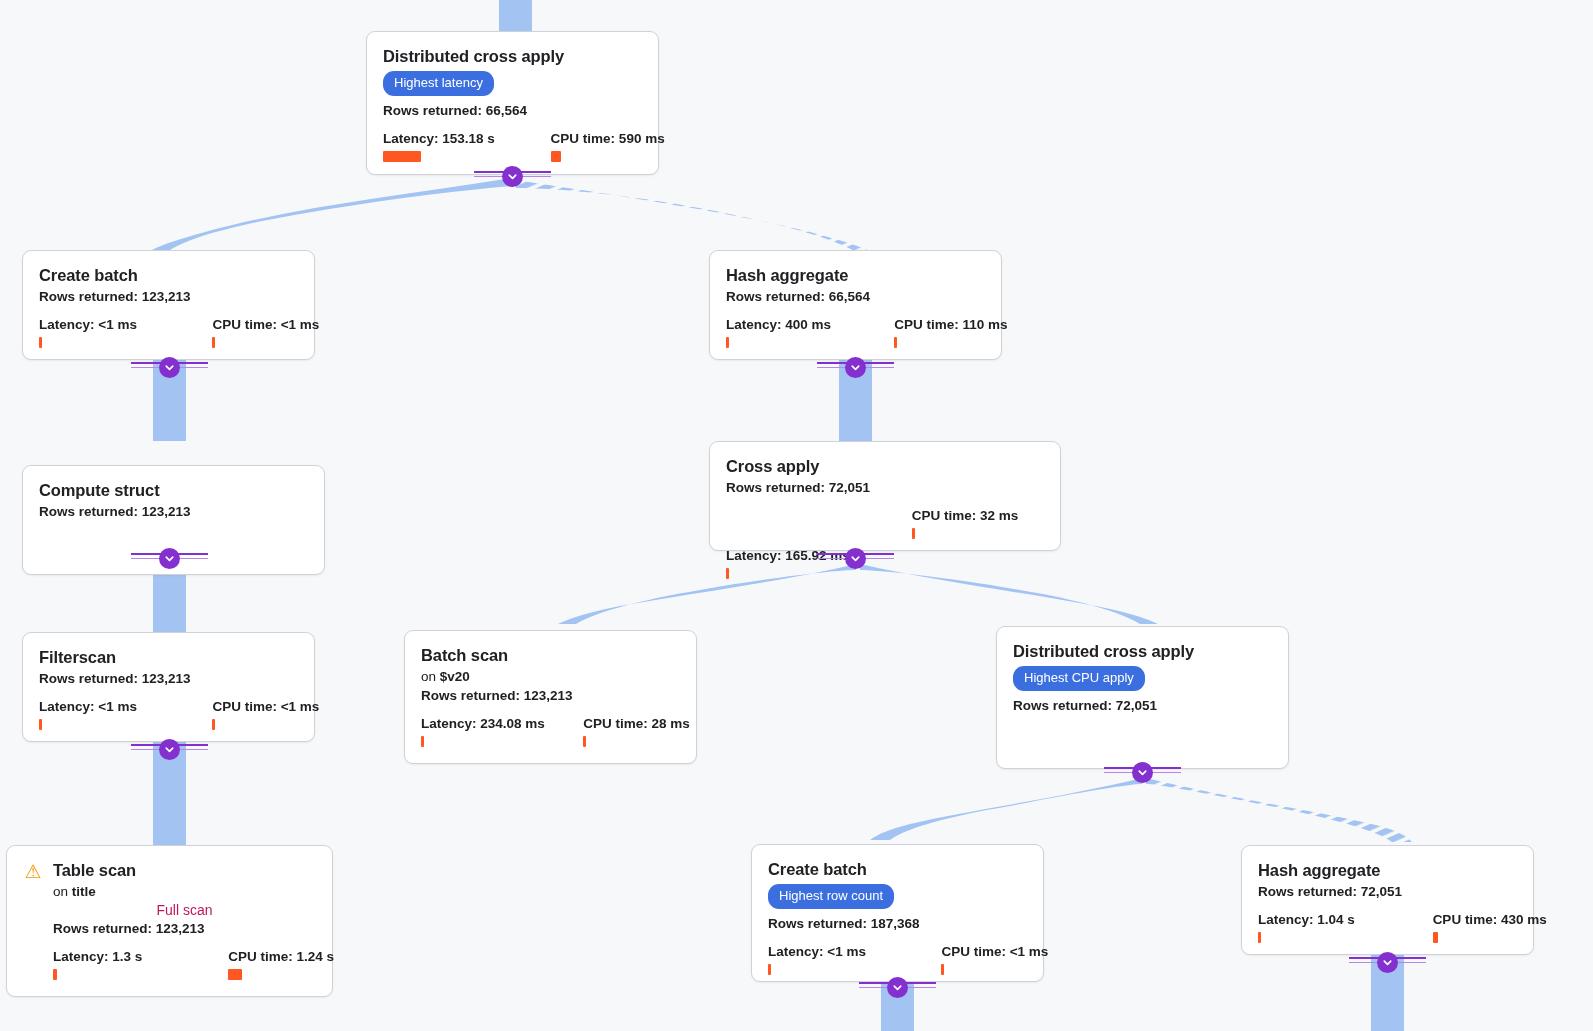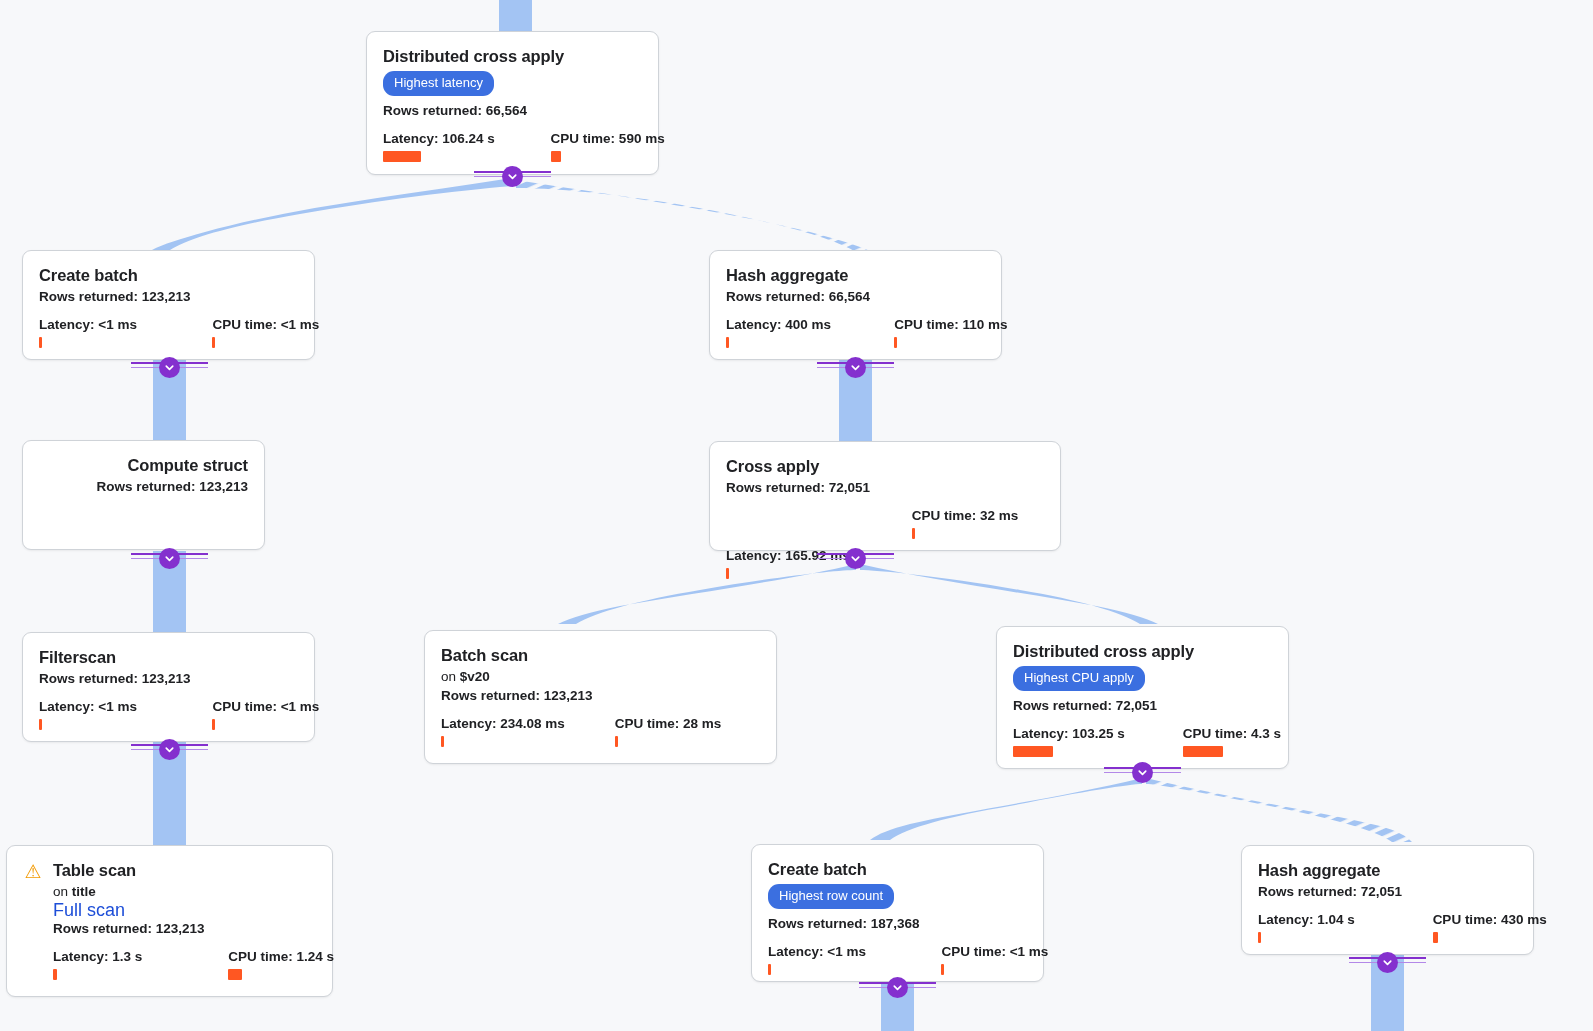--- a/index.html
+++ b/index.html
@@ -65,23 +65,24 @@
   .node-sub {
     font-size: 13.5px;
     color: #202124;
     line-height: 18px;
     font-weight: normal;
   }
   .node-sub b {
     font-weight: bold;
   }
   .node-sub-muted {
-    font-size: 18px;
-    color: #1d4ed8;
+    font-size: 14px;
+    color: #be185d;
     line-height: 18px;
+    text-align: center;
   }
   .badge {
     display: inline-block;
     background: #3b6fe0;
     color: #ffffff;
     font-size: 13px;
     line-height: 14px;
     padding: 5px 11px 6px 11px;
     border-radius: 11px;
     margin: 2px 0 5px 0;
@@ -206,21 +207,21 @@
 
     <path d="M 881,982 L 914,982 L 914,1031 L 881,1031 Z" fill="#a3c4f3"></path>
     <path d="M 1371,955 L 1404,955 L 1404,1031 L 1371,1031 Z" fill="#a3c4f3"></path>
   </svg>
 
   <div id="node-layer">
       <div class="node" style="left: 366px; top: 31px; width: 293px; height: 144px;">
         <div class="node-inner">
           <div class="node-body"><div class="node-title">Distributed cross apply</div><div class="badge">Highest latency</div><div class="rows">Rows returned: 66,564</div><div class="metrics">
               <div class="metric" style="margin-right: 78px;">
-                <div class="metric-label">Latency: 106.24 s</div>
+                <div class="metric-label">Latency: 153.18 s</div>
                 <div class="metric-bar" style="width: 38px;"></div>
               </div>
               <div class="metric">
                 <div class="metric-label">CPU time: 590 ms</div>
                 <div class="metric-bar" style="width: 10px;"></div>
               </div>
             </div></div>
         </div>
       </div>
       <div class="node" style="left: 22px; top: 250px; width: 293px; height: 110px;">
@@ -252,21 +253,21 @@
                 <div class="metric-bar" style="width: 3px;"></div>
               </div>
               <div class="metric">
                 <div class="metric-label">CPU time: 110 ms</div>
                 <div class="metric-bar" style="width: 3px;"></div>
               </div>
             </div>
           </div>
         </div>
       </div>
-      <div class="node" style="left: 22px; top: 440px; width: 243px; height: 110px; text-align: right;">
+      <div class="node" style="left: 22px; top: 465px; width: 303px; height: 110px;">
         <div class="node-inner">
           <div class="node-body">
             <div class="node-title">Compute struct</div>
             <div class="rows">Rows returned: 123,213</div>
           </div>
         </div>
       </div>
       <div class="node" style="left: 709px; top: 441px; width: 352px; height: 110px;">
         <div class="node-inner">
           <div class="node-body">
@@ -296,51 +297,42 @@
                 <div class="metric-bar" style="width: 3px;"></div>
               </div>
               <div class="metric">
                 <div class="metric-label">CPU time: &lt;1 ms</div>
                 <div class="metric-bar" style="width: 3px;"></div>
               </div>
             </div>
           </div>
         </div>
       </div>
-      <div class="node" style="left: 424px; top: 630px; width: 353px; height: 134px;">
+      <div class="node" style="left: 404px; top: 630px; width: 293px; height: 134px;">
         <div class="node-inner">
           <div class="node-body">
             <div class="node-title">Batch scan</div>
             <div class="node-sub"><span>on </span><b>$v20</b></div>
             <div class="rows">Rows returned: 123,213</div>
             <div class="metrics">
               <div class="metric" style="margin-right: 50px;">
                 <div class="metric-label">Latency: 234.08 ms</div>
                 <div class="metric-bar" style="width: 3px;"></div>
               </div>
               <div class="metric">
                 <div class="metric-label">CPU time: 28 ms</div>
                 <div class="metric-bar" style="width: 3px;"></div>
               </div>
             </div>
           </div>
         </div>
       </div>
       <div class="node" style="left: 996px; top: 626px; width: 293px; height: 143px;">
         <div class="node-inner">
-          <div class="node-body"><div class="node-title">Distributed cross apply</div><div class="badge">Highest CPU apply</div><div class="rows">Rows returned: 72,051</div><div class="metrics">
-              <div class="metric" style="margin-right: 68px;">
-                <div class="metric-label">Latency: 103.25 s</div>
-                <div class="metric-bar" style="width: 40px;"></div>
-              </div>
-              <div class="metric">
-                <div class="metric-label">CPU time: 4.3 s</div>
-                <div class="metric-bar" style="width: 40px;"></div>
-              </div>
-            </div></div>
+          <div class="node-body"><div class="node-title">Distributed cross apply</div><div class="badge">Highest CPU apply</div><div class="rows">Rows returned: 72,051</div></div>
         </div>
       </div>
       <div class="node warn-node" style="left: 6px; top: 845px; width: 327px; height: 152px;">
         <div class="node-inner">
           <div class="warn-icon">⚠</div>
           <div class="node-body">
             <div class="node-title">Table scan</div>
             <div class="node-sub"><span>on </span><b>title</b></div>
             <div class="node-sub-muted">Full scan</div>
             <div class="rows">Rows returned: 123,213</div>

